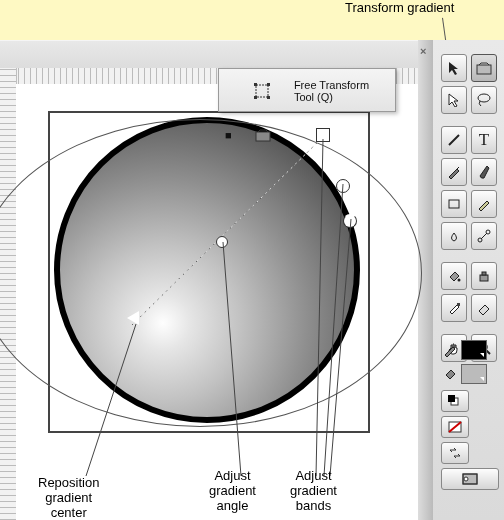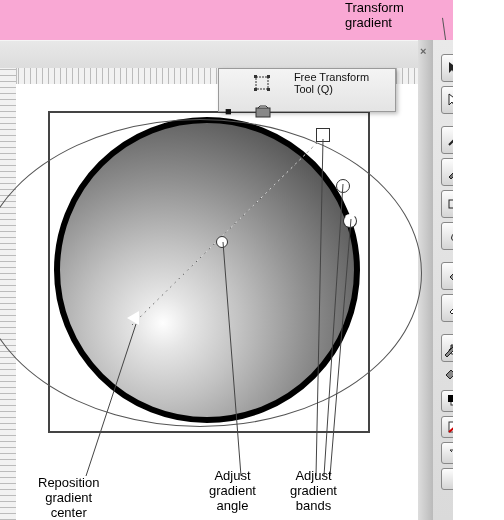--- a/index.html
+++ b/index.html
@@ -1,16 +1,16 @@
 <!DOCTYPE html>
 <html><head>
 <meta charset="utf-8">
 <style>
   html,body{margin:0;padding:0;font-family:Arial,Helvetica,sans-serif;font-size:11px;color:#111;}
-  .frame{position:relative;width:453px;height:520px;background:#f9a8d4;overflow:hidden;}
+  .frame{position:relative;width:504px;height:520px;background:#fef9c3;overflow:hidden;}
 
   
   .top-label{position:absolute;left:345px;top:0px;font-size:13px;color:#000;}
   .top-leader{position:absolute;left:442px;top:18px;height:42px;border-left:1px solid #555;border-right:none;
               transform:rotate(-8deg);transform-origin:top left;}
 
   
   .optbar{position:absolute;left:0;top:40px;width:418px;height:28px;
           background:linear-gradient(#e8e8e8,#dcdcdc);
           border-top:1px solid #f5f5f5;border-bottom:1px solid #aaa;}
@@ -82,21 +82,21 @@
        border-top:7px solid transparent;border-bottom:7px solid transparent;border-right:12px solid #fff;}
   .handle.tri::after{content:"";position:absolute;left:-8px;top:-7px;width:0;height:0;
        border-top:9px solid transparent;border-bottom:9px solid transparent;border-right:15px solid #333;z-index:-1;}
   .handle.ring{left:320px;top:95px;border-radius:50%;}
   .handle.openring{left:327px;top:130px;border-radius:50%;border-width:1px;background:#fff;
                    border-top-color:transparent;}
 
   
   .flyout{position:absolute;left:218px;top:68px;width:176px;height:42px;background:linear-gradient(#f4f4f4,#e4e4e4);
           border:1px solid #9a9a9a;box-shadow:2px 2px 4px rgba(0,0,0,.25);z-index:40;}
-  .flyrow{height:20px;display:flex;align-items:center;gap:24px;padding:4px 6px;font-size:11px;cursor:pointer;}
+  .flyrow{height:20px;display:flex;align-items:center;gap:24px;padding:12px 6px;font-size:11px;cursor:pointer;}
   .flyic{width:16px;height:16px;display:flex;align-items:center;justify-content:center;font-size:14px;}
   .flybullet{width:6px;text-align:center;color:#111;}
 
   
   .callout{position:absolute;font-size:13px;color:#000;text-align:center;line-height:15px;}
   .leader{stroke:#444;stroke-width:1;fill:none;}
 
 </style>
 </head>
 <body>

